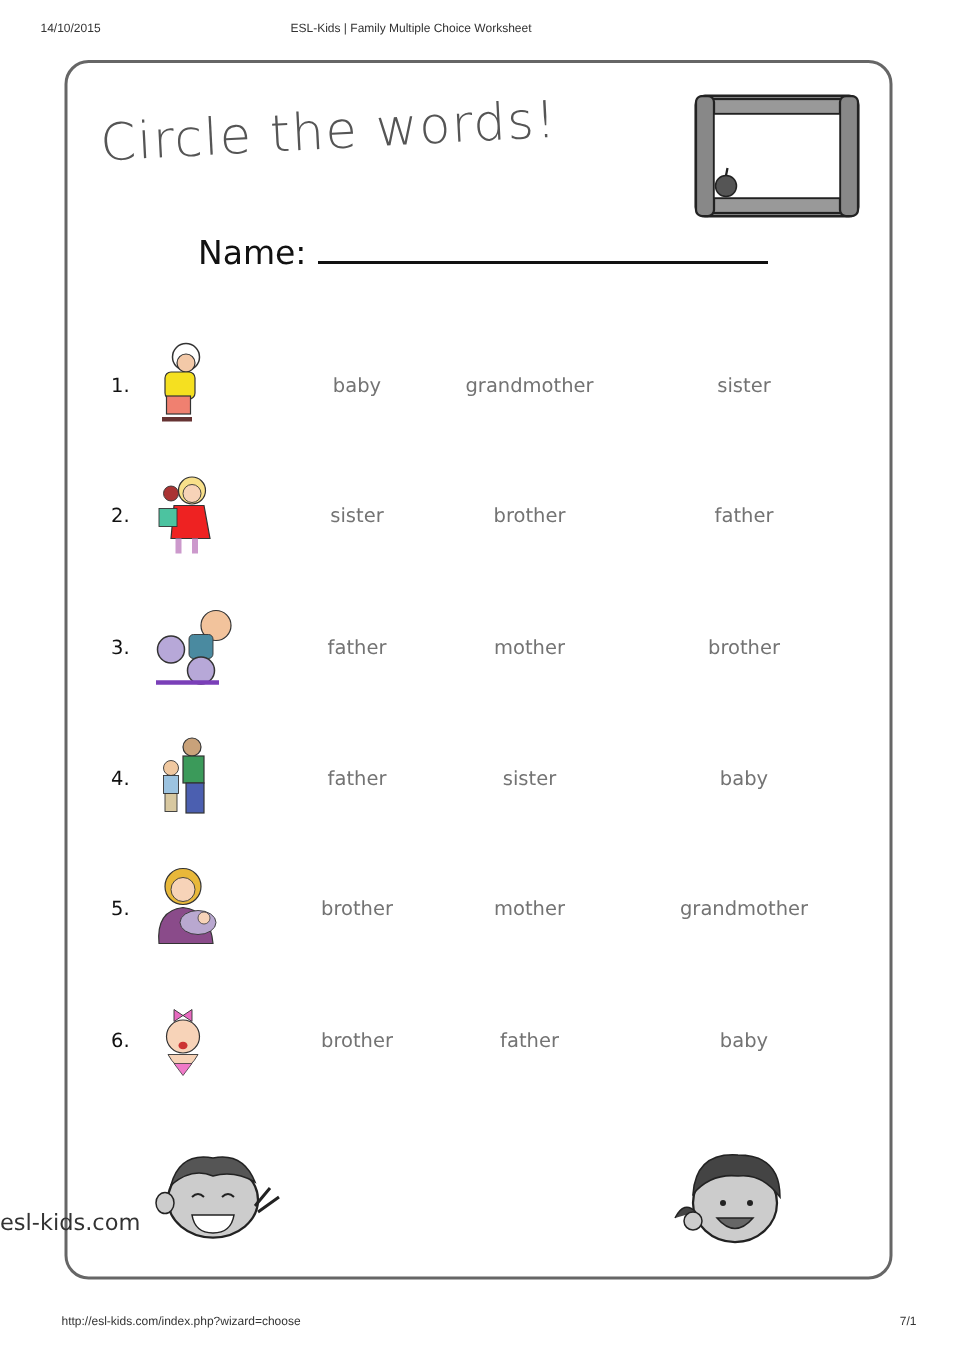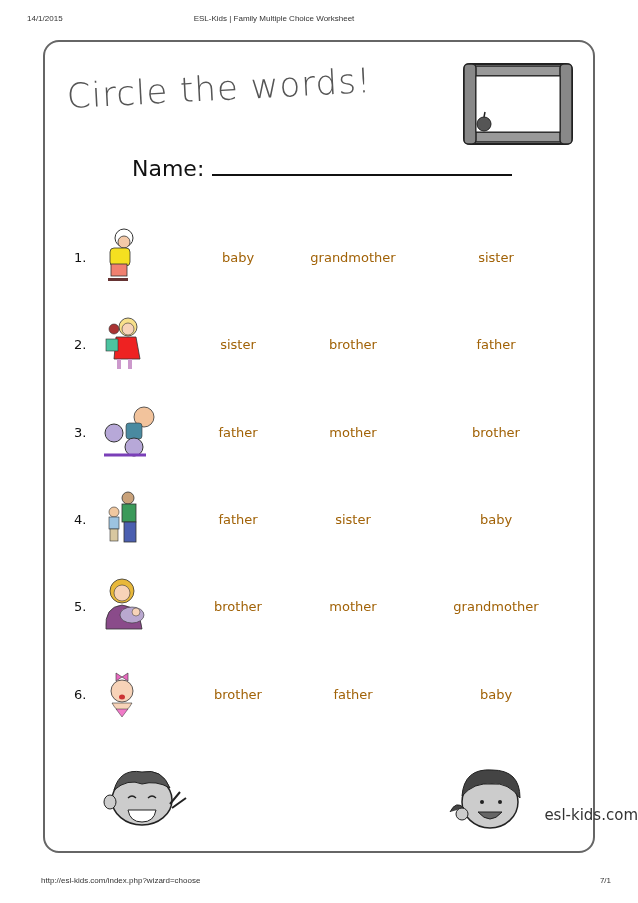--- a/index.html
+++ b/index.html
@@ -9,28 +9,28 @@
   .ftr-url { position:absolute; left:41px; top:876px; font-size:8px; color:#333; }
   .ftr-page { position:absolute; right:27px; top:876px; font-size:8px; color:#333; }
   .sheet { position:absolute; left:43px; top:40px; width:552px; height:813px; border:2px solid #666; border-radius:16px; box-sizing:border-box; }
   .title { position:absolute; left:68px; top:76px; font-family:"DejaVu Sans", sans-serif; font-size:34px; color:#555; letter-spacing:1px; transform:rotate(-3deg); transform-origin:left bottom; font-weight:300; }
   .frame { position:absolute; left:460px; top:60px; width:116px; height:88px; }
   .name-row { position:absolute; left:132px; top:156px; font-family:"DejaVu Sans", sans-serif; font-size:22px; color:#111; }
   .name-line { display:inline-block; width:300px; border-bottom:2px solid #111; margin-left:8px; vertical-align:baseline; height:18px; }
   .row { position:absolute; left:0; width:638px; height:60px; }
   .num { position:absolute; left:74px; font-family:"DejaVu Sans", sans-serif; font-size:13px; color:#111; }
   .pic { position:absolute; left:100px; width:44px; height:56px; }
-  .opt { position:absolute; font-family:"DejaVu Sans", sans-serif; font-size:13px; color:#a16207; transform:translateX(-50%); white-space:nowrap; cursor:pointer; }
-  .brand { position:absolute; left:0; width:638px; top:806px; text-align:right; font-family:"DejaVu Sans", sans-serif; font-size:15px; color:#333; }
+  .opt { position:absolute; font-family:"DejaVu Sans", sans-serif; font-size:13px; color:#737373; transform:translateX(-50%); white-space:nowrap; cursor:pointer; }
+  .brand { position:absolute; left:0; width:638px; top:806px; text-align:left; font-family:"DejaVu Sans", sans-serif; font-size:15px; color:#333; }
   .kid { position:absolute; }
 </style>
 </head>
 <body>
 
-<div class="hdr-date">14/1/2015</div>
+<div class="hdr-date">14/10/2015</div>
 <div class="hdr-title">ESL-Kids | Family Multiple Choice Worksheet</div>
 
 <div class="sheet"></div>
 
 <div class="title">Circle the words!</div>
 
 <svg class="frame" viewBox="0 0 116 88">
   <rect x="4" y="4" width="108" height="80" rx="6" fill="none" stroke="#222" stroke-width="2"></rect>
   <rect x="6" y="6" width="104" height="10" fill="#999" stroke="#222" stroke-width="1.5"></rect>
   <rect x="6" y="72" width="104" height="10" fill="#999" stroke="#222" stroke-width="1.5"></rect>

